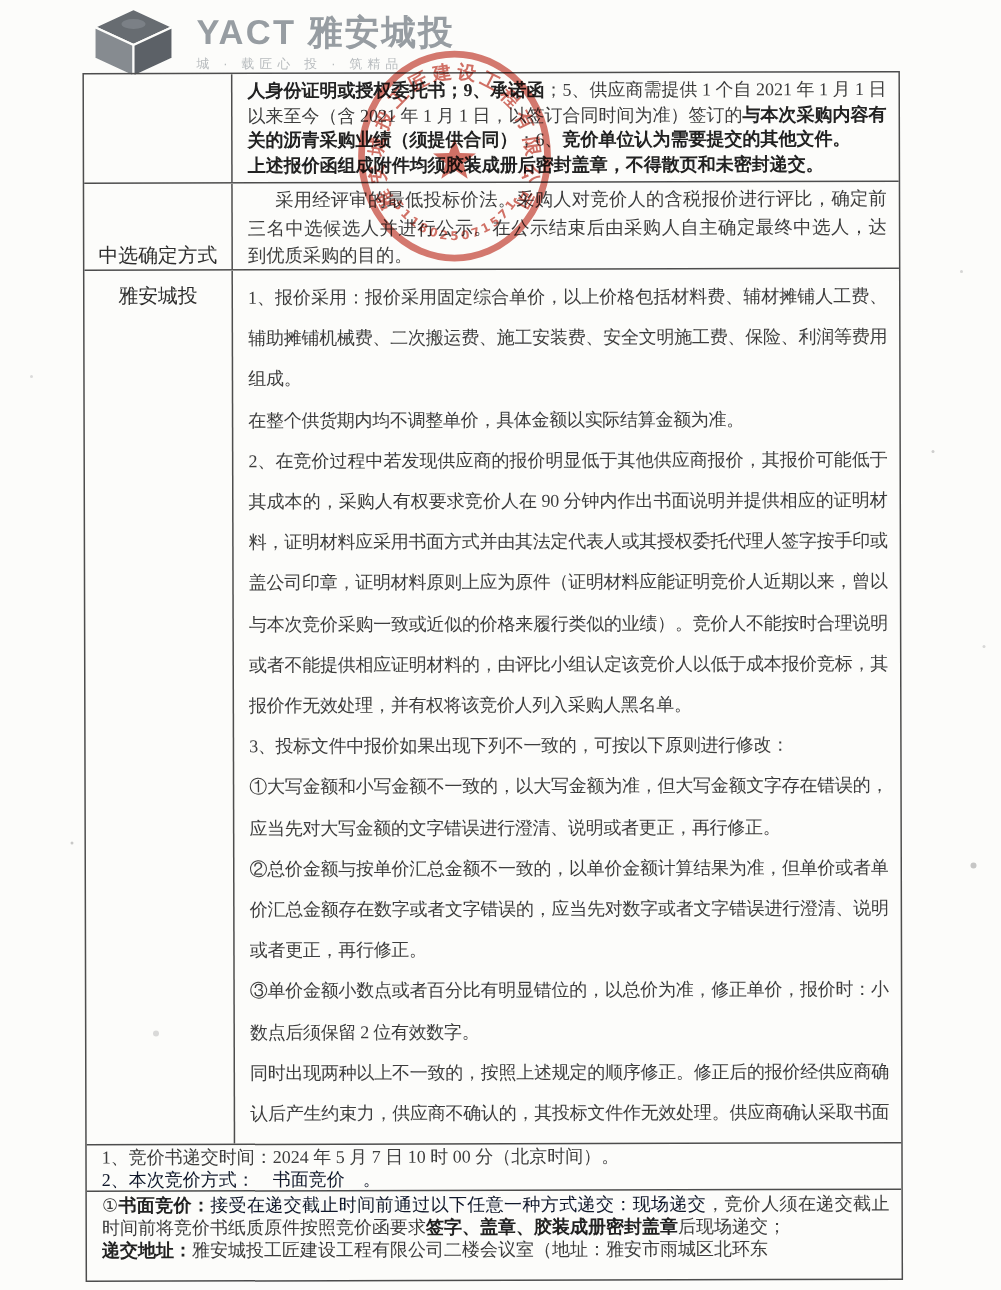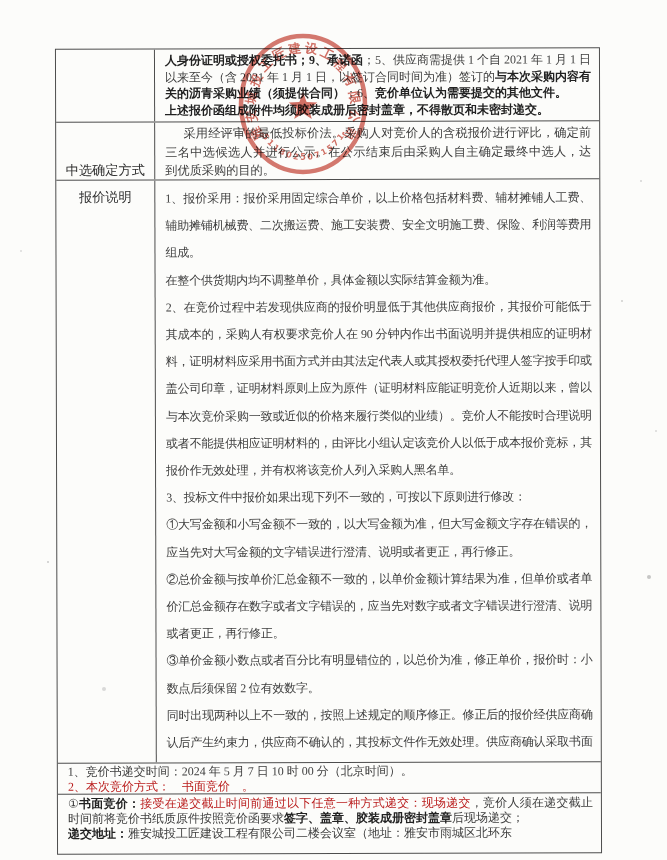--- a/index.html
+++ b/index.html
@@ -40,61 +40,73 @@
   .c-normal .para{text-indent:1.5em;}
   .c-spaced{padding:5px 8px 0 10px;font-size:12px;line-height:27.2px;letter-spacing:-0.2px;}
 
   .t-sub{box-sizing:border-box;overflow:hidden;padding:1px 8px 0 10px;font-size:12px;line-height:15px;text-align:justify;}
   .t-sub + .t-sub{border-top:1px solid #4d4d4d;padding-top:2px;}
   .sub-a{height:30px;}
   .sub-b{height:61px;}
 
   .b{font-weight:bold;color:#222;}
   .u{text-underline-offset:2px;}
-  .f{color:#b91c1c;}
+  .f{color:#0f172a;}
 
   
   .seal{
     position:absolute;left:236px;top:31px;width:134px;height:146px;
     mix-blend-mode:multiply;opacity:.85;pointer-events:none;
   }
 
   
   .specks{position:absolute;left:0;top:0;width:2px;height:2px;border-radius:50%;
     background:transparent;opacity:.55;
     box-shadow:648px 576px 0 1px #9a9a9a, 621px 300px 0 0 #a8a8a8,
                47px 561px 0 0 #9f9f9f, 103px 688px 0 1px #bdbdbd,
                585px 744px 0 0 #a8a8a8, 640px 180px 0 0 #b5b5b5,
                20px 250px 0 0 #c0c0c0, 655px 430px 0 0 #bbb;}
 </style>
 </head>
 <body>
 
 <div class="page">
 
+  <div class="logo">
+    <svg width="58" height="47" viewBox="0 0 58 47">
+      <polygon points="29,1 55,13 29,25 3,13" fill="#676c71" stroke="#fcfcfa" stroke-width="1.4"></polygon>
+      <polygon points="3,13 29,25 29,46 3,34" fill="#868b90" stroke="#fcfcfa" stroke-width="1.4"></polygon>
+      <polygon points="55,13 29,25 29,46 55,34" fill="#5c6167" stroke="#fcfcfa" stroke-width="1.4"></polygon>
+      <ellipse cx="29" cy="11" rx="8" ry="3.4" fill="#8d9297" opacity="0.55"></ellipse>
+    </svg>
+    <div class="brand">
+      <div class="brand-name">YACT 雅安城投</div>
+      <div class="brand-tag">城 · 载匠心  投 · 筑精品</div>
+    </div>
+  </div>
 
   <div class="doc-table" id="docTable">
       <div class="t-row" style="height: 72px;">
         <div class="t-label"></div>
         <div class="t-content c-tight">
           <p class="para"><span class="b">人身份证明或授权委托书；9、</span><span class="b">承诺函</span><span>；5、供应商需提供 1 个自 2021 年 1 月 1 日以来至今（含 2021 年 1 月 1 日，以签订合同时间为准）签订的</span><span class="b">与本次采购内容有关的沥青采购业绩（须提供合同）</span><span>；6、</span><span class="b">竞价单位认为需要提交的其他文件。</span></p>
           <p class="para"><span class="b">上述报价函组成附件均须胶装成册后密封盖章，不得散页和未密封递交。</span></p>
         </div>
       </div>
       <div class="t-row" style="height: 58px;">
         <div class="t-label">
           <div>中选确定方式</div>
         </div>
         <div class="t-content c-normal">
           <p class="para"><span>采用经评审的最低投标价法。采购人对竞价人的含税报价进行评比，确定前三名中选候选人并进行公示。在公示结束后由采购人自主确定最终中选人，达到优质采购的目的。</span></p>
         </div>
       </div>
       <div class="t-row" style="height: 583px;">
         <div class="t-label top">
-          <div>报价说明</div>
+          <div>雅安城投</div>
         </div>
         <div class="t-content c-spaced">
           <p class="para"><span>1、报价采用：报价采用固定综合单价，以上价格包括材料费、辅材摊铺人工费、辅助摊铺机械费、二次搬运费、施工安装费、安全文明施工费、保险、利润等费用组成。</span></p>
           <p class="para"><span>在整个供货期内均不调整单价，具体金额以实际结算金额为准。</span></p>
           <p class="para"><span>2、在竞价过程中若发现供应商的报价明显低于其他供应商报价，其报价可能低于其成本的，采购人有权要求竞价人在 90 分钟内作出书面说明并提供相应的证明材料，证明材料应采用书面方式并由其法定代表人或其授权委托代理人签字按手印或盖公司印章，证明材料原则上应为原件（证明材料应能证明竞价人近期以来，曾以与本次竞价采购一致或近似的价格来履行类似的业绩）。竞价人不能按时合理说明或者不能提供相应证明材料的，由评比小组认定该竞价人以低于成本报价竞标，其报价作无效处理，并有权将该竞价人列入采购人黑名单。</span></p>
           <p class="para"><span>3、投标文件中报价如果出现下列不一致的，可按以下原则进行修改：</span></p>
           <p class="para"><span>①大写金额和小写金额不一致的，以大写金额为准，但大写金额文字存在错误的，应当先对大写金额的文字错误进行澄清、说明或者更正，再行修正。</span></p>
           <p class="para"><span>②总价金额与按单价汇总金额不一致的，以单价金额计算结果为准，但单价或者单价汇总金额存在数字或者文字错误的，应当先对数字或者文字错误进行澄清、说明或者更正，再行修正。</span></p>
           <p class="para"><span>③单价金额小数点或者百分比有明显错位的，以总价为准，修正单价，报价时：小数点后须保留 2 位有效数字。</span></p>
           <p class="para"><span>同时出现两种以上不一致的，按照上述规定的顺序修正。修正后的报价经供应商确认后产生约束力，供应商不确认的，其投标文件作无效处理。供应商确认采取书面且加盖单位公章或者供应商授权代表签字的方式。</span></p>

